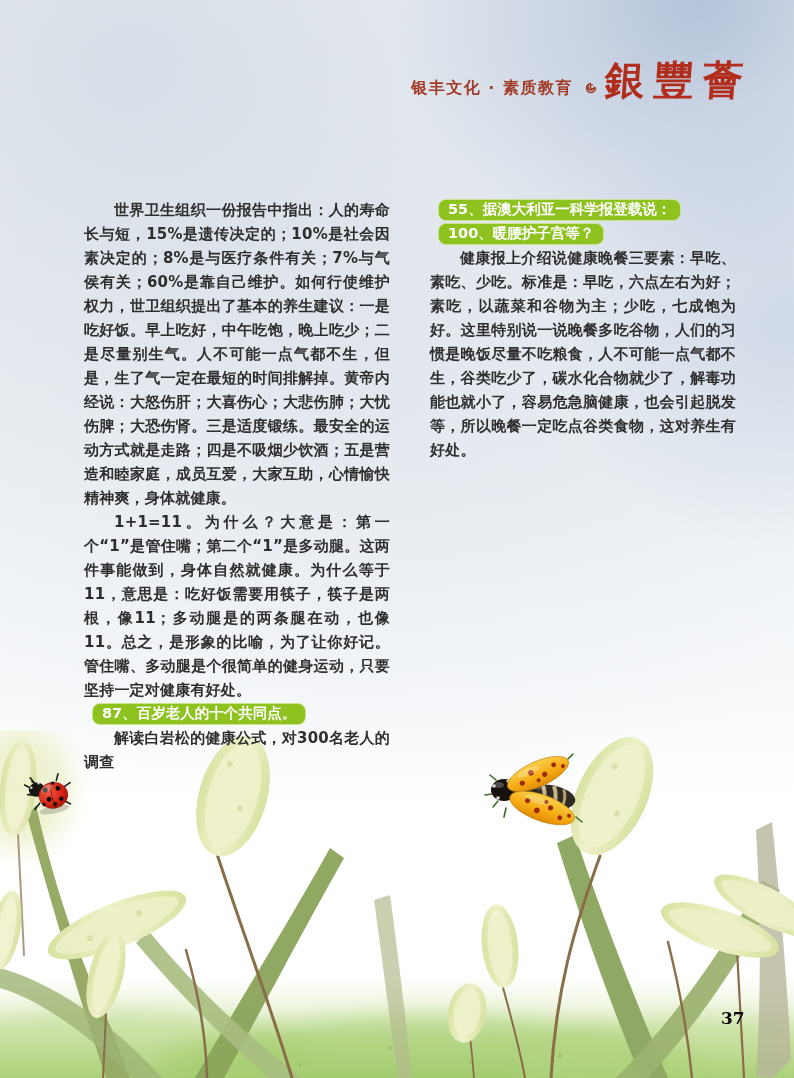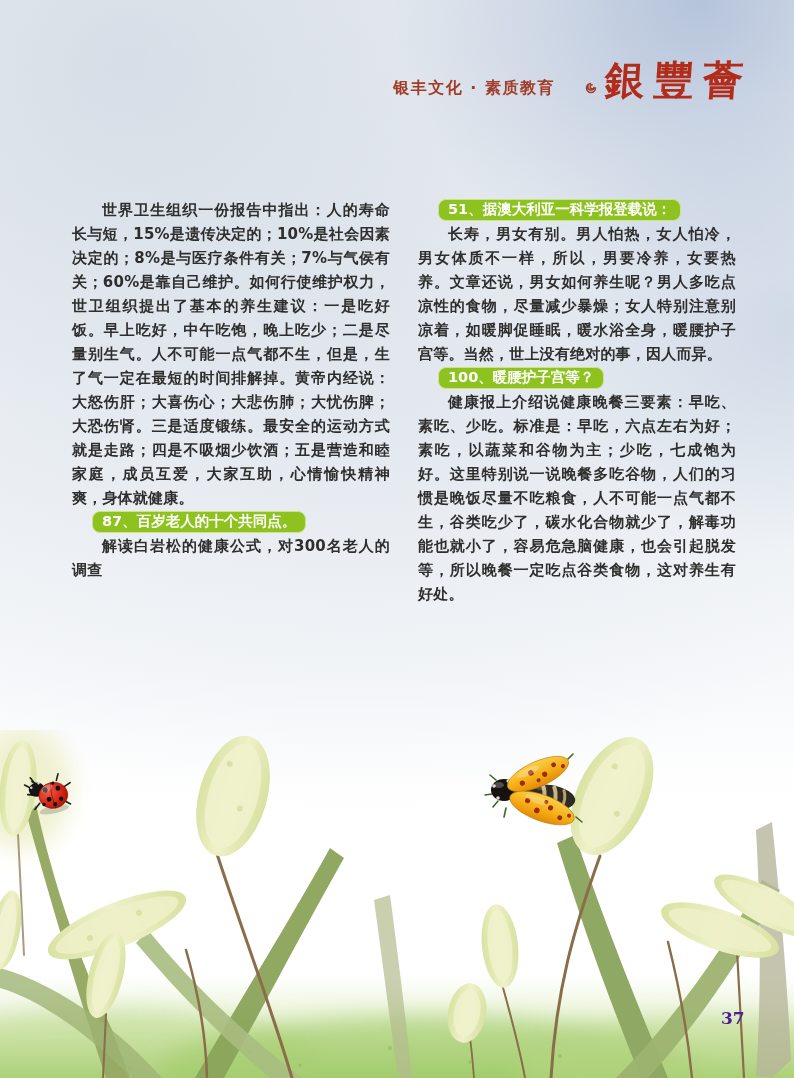--- a/index.html
+++ b/index.html
@@ -15,77 +15,77 @@
       radial-gradient(70% 45% at 16% 6%,  rgba(203,211,223,.55) 0%, rgba(203,211,223,0) 75%),
       radial-gradient(95% 55% at 45% 32%, rgba(213,220,230,.45) 0%, rgba(213,220,230,0) 80%),
       linear-gradient(180deg,#e9edf2 0%, #ecf0f4 40%, #f6f8fa 62%, #ffffff 74%, #ffffff 100%);
   }
   .masthead{
     position:absolute;top:54px;right:42px;height:52px;
     display:flex;align-items:center;z-index:3;
   }
   .brand{
     font-size:16px;font-weight:700;color:#a23b27;letter-spacing:1.5px;
-    margin-right:27px;padding-top:16px;white-space:nowrap;
+    margin-right:9px;padding-top:16px;white-space:nowrap;
   }
   .swirl{margin-right:5px;margin-top:16px;}
   .logo{
     font-family:"DejaVu Serif",serif;font-weight:700;font-size:40px;
     color:#b22c1c;letter-spacing:9px;transform:skewX(-4deg);white-space:nowrap;
   }
   .columns{
     position:absolute;left:72px;top:198px;width:664px;
     display:flex;gap:28px;z-index:2;
   }
   .col{width:318px;}
   p.body{
     margin:0;font-size:15px;line-height:24px;color:#2e2e2e;
     text-align:justify;font-weight:600;letter-spacing:.2px;overflow-wrap:anywhere;
   }
-  p.indent{text-indent:2em;}
+  p.indent{text-indent:2em;margin-left:12px;}
   .sec-head{height:24px;display:flex;align-items:center;padding-left:20px;}
   .pill{
     display:inline-block;background:#8dc21f;border:1px solid #cbe28f;border-radius:8px;
     color:#ffffff;font-size:14.5px;line-height:19px;padding:0 9px 1px;font-weight:700;
     white-space:nowrap;
   }
   .grass{position:absolute;left:0;top:730px;width:794px;height:348px;z-index:1;}
   .page-number{
     position:absolute;left:721px;top:1008px;z-index:4;
-    font-family:"DejaVu Serif",serif;font-size:17px;font-weight:700;color:#4c1d95;
+    font-family:"DejaVu Serif",serif;font-size:17px;font-weight:700;color:#000000;
   }
 </style>
 </head>
 <body>
 
 <div class="page">
   <div class="bg"></div>
 
   <header class="masthead">
     <span class="brand">银丰文化 · 素质教育</span>
     <svg class="swirl" width="18" height="18" viewBox="0 0 18 18">
       <path d="M13.5,9 a4.5,4.5 0 1,1 -4.5,-4.5 a3.2,3.2 0 1,0 3.2,3.2 a2,2 0 1,1 -2,-2" fill="none" stroke="#a23b27" stroke-width="1.5" stroke-linecap="round"></path>
     </svg>
     <span class="logo">銀豐薈</span>
   </header>
 
   <main class="columns">
     <section class="col">
       <p class="body indent">世界卫生组织一份报告中指出：人的寿命长与短，15%是遗传决定的；10%是社会因素决定的；8%是与医疗条件有关；7%与气侯有关；60%是靠自己维护。如何行使维护权力，世卫组织提出了基本的养生建议：一是吃好饭。早上吃好，中午吃饱，晚上吃少；二是尽量别生气。人不可能一点气都不生，但是，生了气一定在最短的时间排解掉。黄帝内经说：大怒伤肝；大喜伤心；大悲伤肺；大忧伤脾；大恐伤肾。三是适度锻练。最安全的运动方式就是走路；四是不吸烟少饮酒；五是营造和睦家庭，成员互爱，大家互助，心情愉快精神爽，身体就健康。</p>
+      <p class="body indent">1+1=11。为什么？大意是：第一个“1”是管住嘴；第二个“1”是多动腿。这两件事能做到，身体自然就健康。为什么等于11，意思是：吃好饭需要用筷子，筷子是两根，像11；多动腿是的两条腿在动，也像11。总之，是形象的比喻，为了让你好记。管住嘴、多动腿是个很简单的健身运动，只要坚持一定对健康有好处。</p>
       <div class="sec-head">
         <span class="pill">87、百岁老人的十个共同点。</span>
       </div>
       <p class="body indent">解读白岩松的健康公式，对300名老人的调查</p>
     </section>
 
     <section class="col">
       <div class="sec-head">
-        <span class="pill">51、据澳大利亚一科学报登载说：</span>
+        <span class="pill">55、据澳大利亚一科学报登载说：</span>
       </div>
-      <p class="body indent">长寿，男女有别。男人怕热，女人怕冷，男女体质不一样，所以，男要冷养，女要热养。文章还说，男女如何养生呢？男人多吃点凉性的食物，尽量减少暴燥；女人特别注意别凉着，如暖脚促睡眠，暖水浴全身，暖腰护子宫等。当然，世上没有绝对的事，因人而异。</p>
       <div class="sec-head">
         <span class="pill">100、暖腰护子宫等？</span>
       </div>
       <p class="body indent">健康报上介绍说健康晚餐三要素：早吃、素吃、少吃。标准是：早吃，六点左右为好；素吃，以蔬菜和谷物为主；少吃，七成饱为好。这里特别说一说晚餐多吃谷物，人们的习惯是晚饭尽量不吃粮食，人不可能一点气都不生，谷类吃少了，碳水化合物就少了，解毒功能也就小了，容易危急脑健康，也会引起脱发等，所以晚餐一定吃点谷类食物，这对养生有好处。</p>
     </section>
   </main>
 
   <svg class="grass" viewBox="0 0 794 348">
     <defs>
       <linearGradient id="gGround" x1="0" y1="0" x2="0" y2="1">

